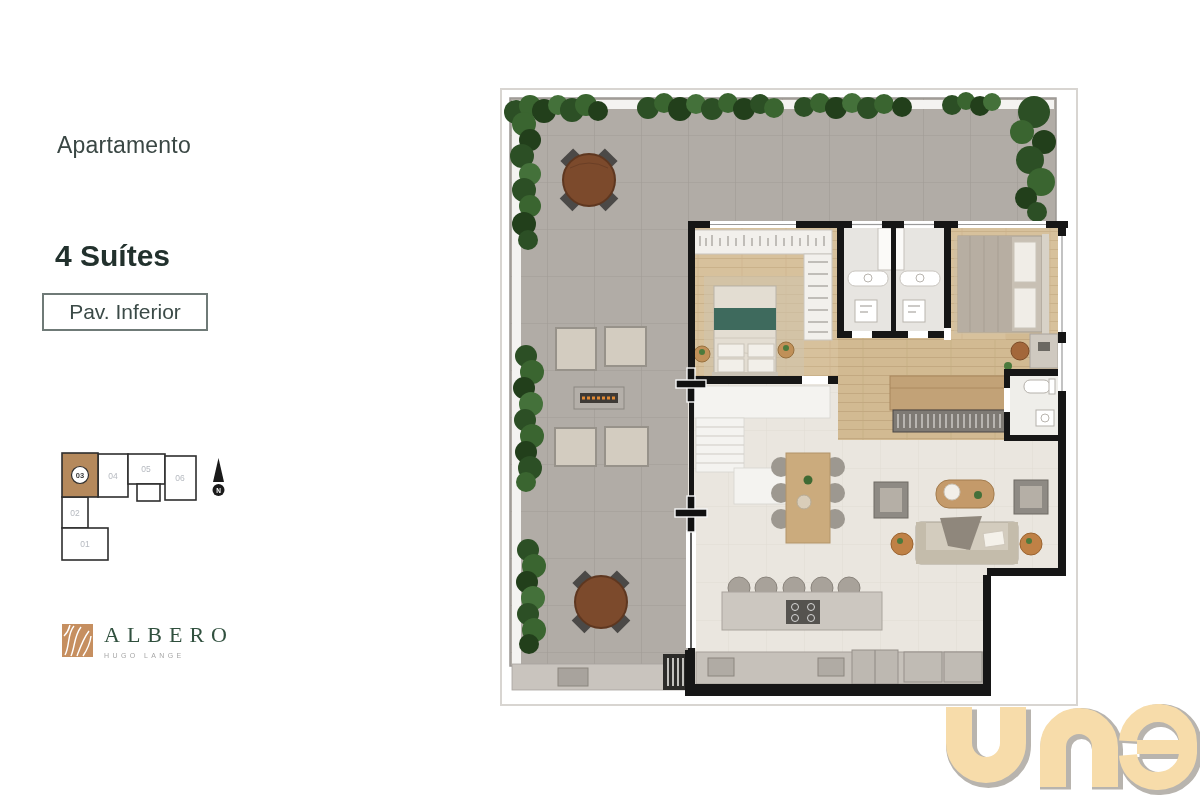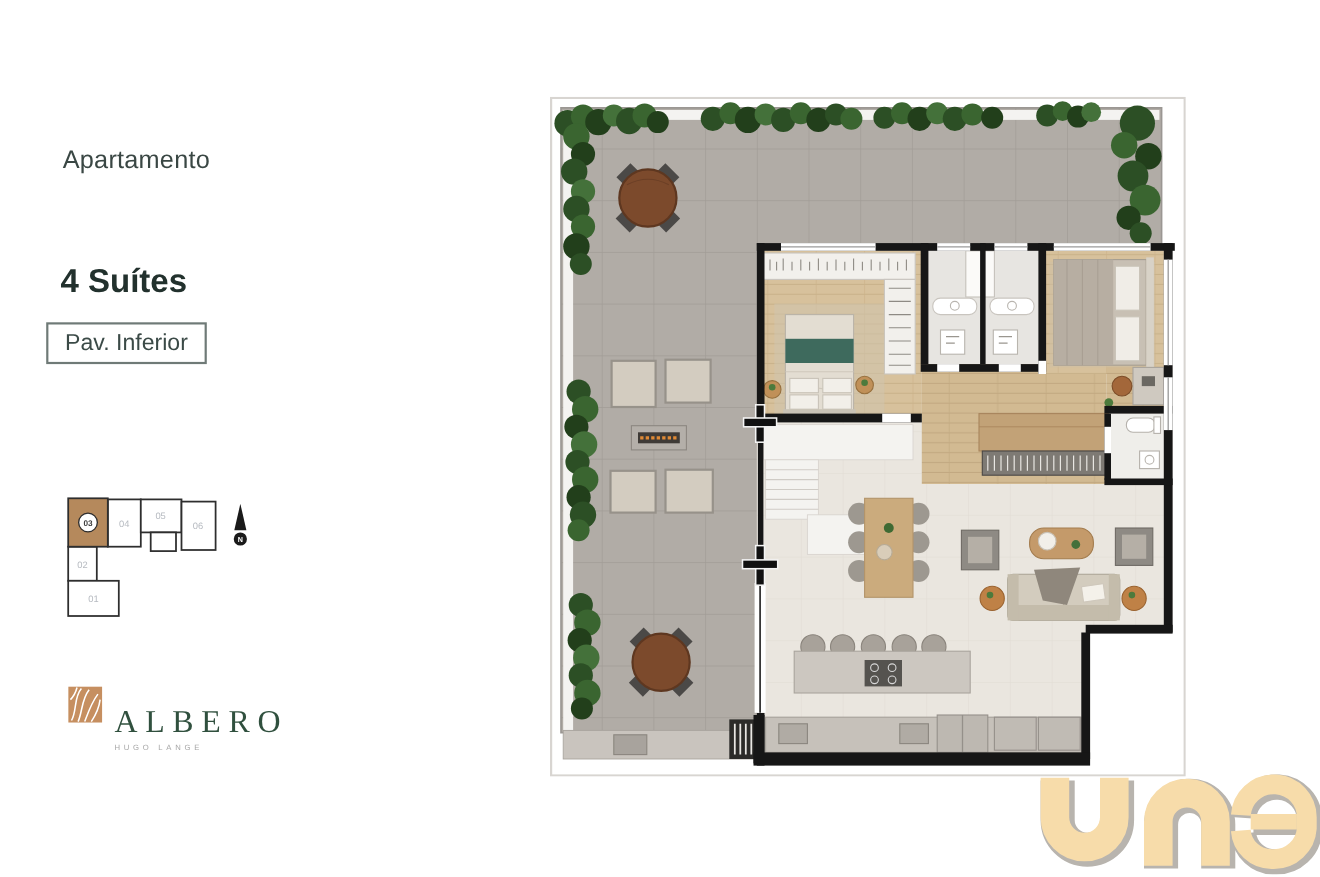--- a/index.html
+++ b/index.html
@@ -1,27 +1,27 @@
 <!DOCTYPE html>
 <html><head>
 <meta charset="utf-8">
 <style>
   html,body{margin:0;padding:0;background:#ffffff;}
   .page{position:relative;width:1200px;height:797px;background:#fff;overflow:hidden;
         font-family:"Liberation Sans", sans-serif;color:#2c3936;}
   .lead{position:absolute;left:57px;top:112px;font-size:23px;color:#3a4744;letter-spacing:.2px;margin-top:20px;}
   .title{position:absolute;left:55px;top:138px;font-size:30px;font-weight:700;color:#22312d;letter-spacing:.2px;}
   .suites{position:absolute;left:55px;top:212px;font-size:30px;font-weight:700;color:#22312d;margin-top:27px;}
-  .badge{position:absolute;left:42px;top:293px;width:146px;height:38px;border:2px solid #6f7a77;
+  .badge{position:absolute;left:42px;top:293px;width:166px;height:38px;border:2px solid #6f7a77;
          background:#fff;box-sizing:border-box;display:flex;align-items:center;justify-content:center;
          font-size:21px;color:#3b4a47;}
   .keyplan{position:absolute;left:58px;top:450px;}
   .brand{position:absolute;left:62px;top:624px;display:flex;align-items:flex-start;}
   .brand-mark{width:31px;height:33px;margin-right:11px;}
-  .brand-name{font-family:"Liberation Serif", serif;font-size:29px;letter-spacing:7px;color:#30503e;line-height:1;margin-top:18px;}
+  .brand-name{font-family:"Liberation Serif", serif;font-size:22px;letter-spacing:7px;color:#30503e;line-height:1;margin-top:0;}
   .brand-sub{font-size:7px;letter-spacing:3.4px;color:#a6a6a6;margin-top:6px;}
   .floorplan{position:absolute;left:500px;top:88px;}
   .una{position:absolute;left:932px;top:701px;}
 </style>
 </head>
 <body>
 
 <div class="page">
 
   <div class="lead">Apartamento</div>

